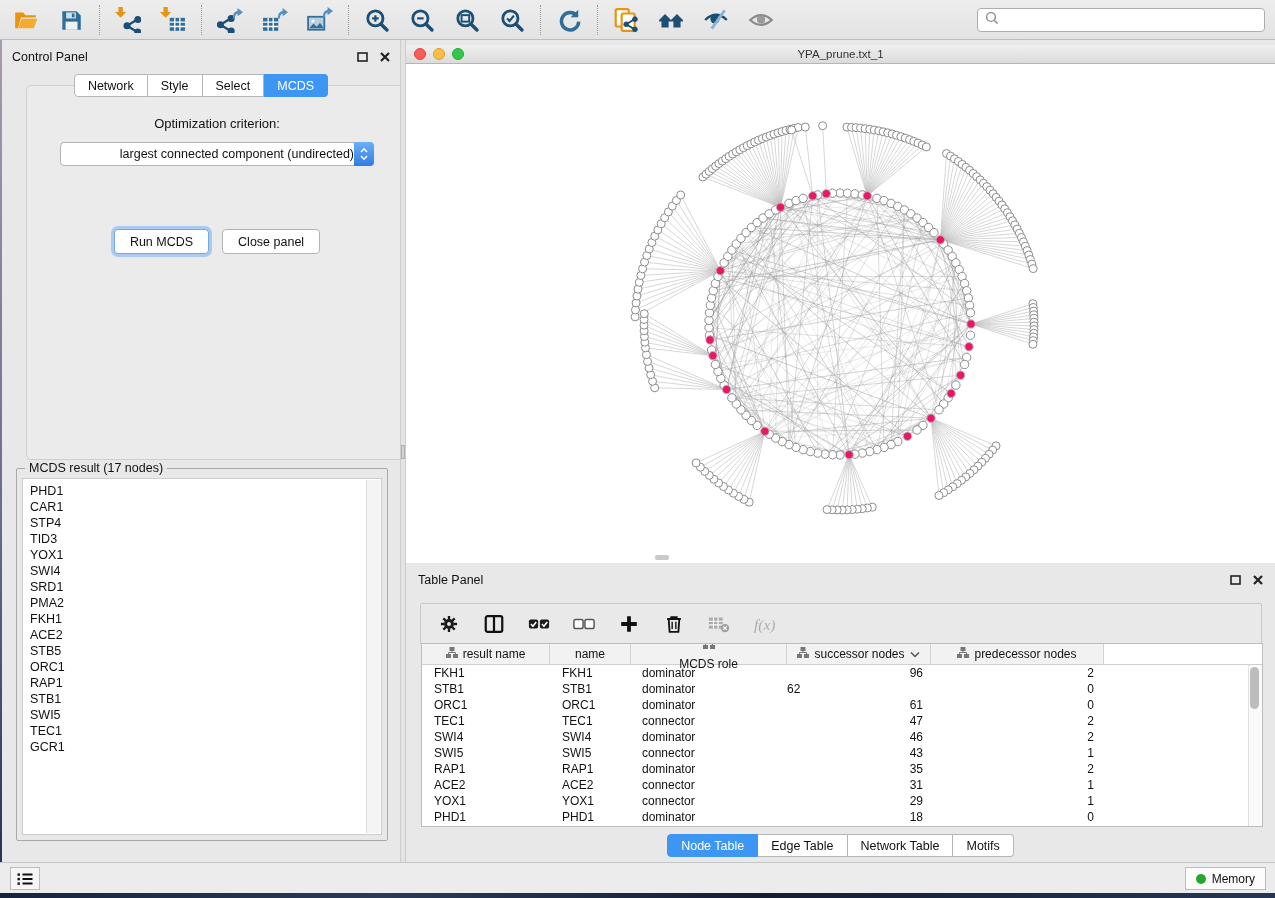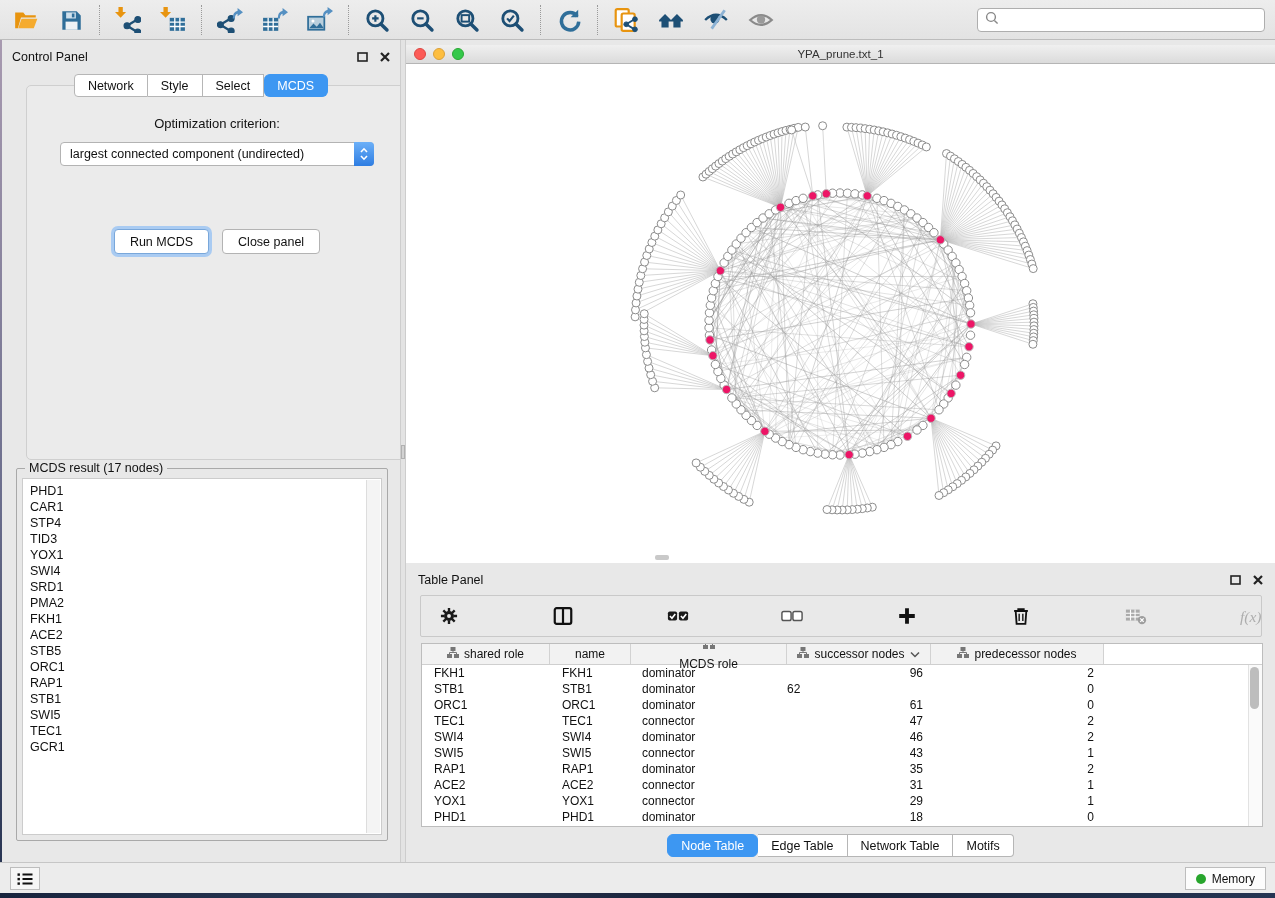--- a/index.html
+++ b/index.html
@@ -25,27 +25,27 @@
   
   .control-panel{position:absolute;left:2px;top:40px;width:398px;height:822px;background:#e8e8e8;}
   .panel-header{height:28px;display:flex;align-items:center;padding:5px 10px 0;box-sizing:border-box;}
   .panel-title{font-size:12.5px;}
   .win-btns{margin-left:auto;display:flex;gap:12px;align-items:center;}
   .cp-tabs{position:absolute;left:0;top:34px;width:100%;display:flex;justify-content:center;z-index:2;}
   .tab{height:21px;padding:0 13px;font-size:12.5px;background:#fff;border:1px solid #b6b6b6;border-left:none;
        display:flex;align-items:center;cursor:default;}
   .tab:first-child{border-left:1px solid #b6b6b6;border-radius:4px 0 0 4px;}
   .tab:last-child{border-radius:0 4px 4px 0;}
-  .tab.active{background:#3d97f2;border-color:#3d97f2;color:#fff;border-radius:6px;}
+  .tab.active{background:#3d97f2;border-color:#3d97f2;color:#fff;}
   .cp-box{position:absolute;left:24px;top:45px;width:382px;height:375px;background:#ebebeb;
           border:1px solid #cfcfcf;border-radius:5px;box-sizing:border-box;}
   .opt-label{margin-top:30px;text-align:center;font-size:13px;}
   .select{margin:11px auto 0;width:314px;height:24px;background:#fff;border:1px solid #b3b3b3;
           border-radius:4px;display:flex;align-items:center;box-sizing:border-box;}
-  .select-value{flex:1;font-size:12.5px;padding-left:9px;white-space:nowrap;}
+  .select-value{flex:1;font-size:12.5px;padding-left:26px;white-space:nowrap;text-align:right;}
   .select-cap{width:20px;height:24px;margin-right:-1px;background:linear-gradient(#6cb0f8,#2e7de2);
               border-radius:0 4px 4px 0;display:flex;align-items:center;justify-content:center;}
   .btn-row{margin-top:15px;display:flex;justify-content:center;gap:13px;}
   .btn{height:23px;padding:0 15px;background:#fff;border:1px solid #b3b3b3;border-radius:4px;
        font-size:12.5px;display:flex;align-items:center;cursor:default;margin-top:48px;}
   .btn.focus{box-shadow:0 0 0 3px #a9cbf2;border-color:#79a7da;}
   .mcds-group{position:absolute;left:14px;top:428px;width:370px;height:371px;border:1px solid #a9a9a9;border-radius:2px;}
   .mcds-legend{position:absolute;left:8px;top:-8px;background:#e8e8e8;padding:0 4px;font-size:12.5px;}
   .mcds-list{position:absolute;left:5px;top:9px;right:5px;bottom:5px;background:#fff;border:1px solid #ccc;
              overflow:hidden;padding:4px 0 0 7px;}
@@ -64,23 +64,23 @@
   .light{width:12px;height:12px;border-radius:50%;box-sizing:border-box;}
   .light.red{background:#fc5b57;border:1px solid #dd4742;}
   .light.yellow{background:#fdbe40;border:1px solid #dba13a;}
   .light.green{background:#34c84a;border:1px solid #2aa834;}
   .nw-title{margin:4px auto;font-size:11.5px;color:#333;}
   .nw-canvas{position:absolute;left:0;top:19px;width:869px;height:499px;background:#fff;overflow:hidden;}
   .h-thumb{position:absolute;left:249px;bottom:3px;width:14px;height:5px;background:#c9c9c9;border-radius:2px;}
 
   
   .table-panel{position:absolute;left:406px;top:563px;width:869px;height:299px;background:#e8e8e8;}
-  .tp-toolbar{position:absolute;left:14px;top:32px;width:842px;height:42px;background:#e9e9e9;
+  .tp-toolbar{position:absolute;left:14px;top:40px;width:842px;height:42px;background:#e9e9e9;
               border:1px solid #c9c9c9;border-radius:2px;display:flex;align-items:center;gap:23px;
-              padding-left:17px;box-sizing:border-box;justify-content:space-between;}
+              padding-left:17px;box-sizing:border-box;}
   .tp-icon{display:flex;align-items:center;justify-content:center;cursor:default;}
   .tbl{position:absolute;left:15px;top:80px;width:842px;height:184px;background:#fff;border:1px solid #bdbdbd;
        box-sizing:border-box;overflow:hidden;}
   .tbl-header{display:flex;height:20px;background:#f2f2f2;border-bottom:1px solid #cfcfcf;}
   .th{display:flex;align-items:center;justify-content:center;gap:5px;font-size:12px;
       border-right:1px solid #d2d2d2;box-sizing:border-box;white-space:nowrap;}
   .th-filler{flex:1;background:#fff;border-right:none;}
   .tr{display:flex;height:16px;align-items:center;}
   .td{font-size:12px;box-sizing:border-box;white-space:nowrap;}
   .tbl-scroll{position:absolute;top:21px;right:0;bottom:0;width:13px;background:#fafafa;border-left:1px solid #e2e2e2;}
@@ -1090,21 +1090,21 @@
       <div class="tbl-header" id="tbl-header">
           <div class="th" style="width: 128px;">
             <span><svg width="12" height="11" viewBox="0 0 12 11">
                 <g fill="#777" stroke="#777">
                   <rect x="4" y="0.5" width="4" height="3"></rect>
                   <rect x="0.5" y="7.5" width="4" height="3"></rect>
                   <rect x="7.5" y="7.5" width="4" height="3"></rect>
                   <path d="M6 3.5v2M2.5 7.5v-2h7v2" fill="none" stroke-width="1"></path>
                 </g>
               </svg></span>
-            <span>shared role</span>
+            <span>result name</span>
           </div>
           <div class="th" style="width: 81px;">
             <span>name</span>
           </div>
           <div class="th" style="width: 156px; flex-direction: column;">
             <span><svg width="12" height="11" viewBox="0 0 12 11">
                 <g fill="#777" stroke="#777">
                   <rect x="4" y="0.5" width="4" height="3"></rect>
                   <rect x="0.5" y="7.5" width="4" height="3"></rect>
                   <rect x="7.5" y="7.5" width="4" height="3"></rect>

